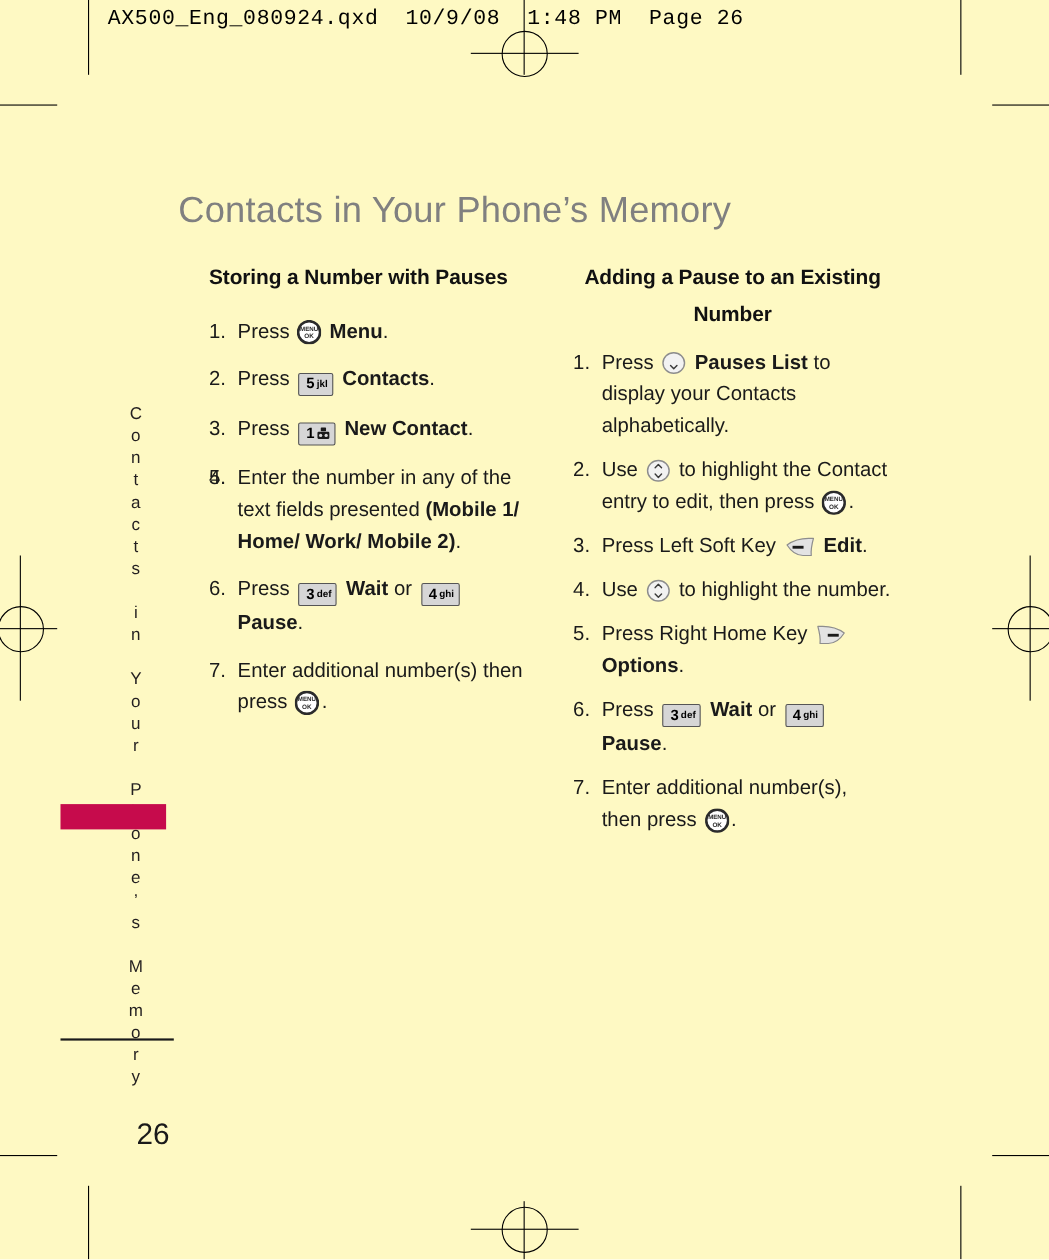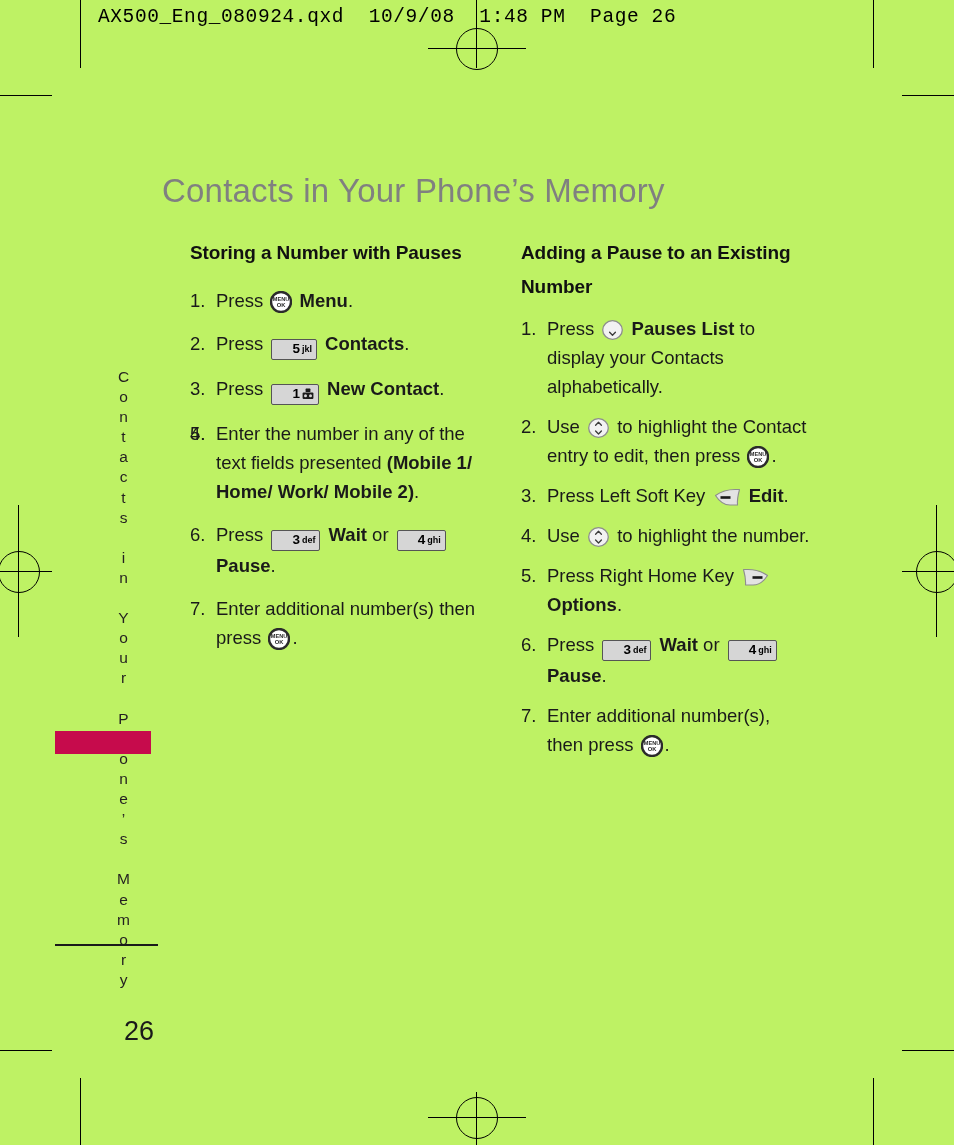--- a/index.html
+++ b/index.html
@@ -9,21 +9,21 @@
   }
   body {
     font-family: "Liberation Sans", sans-serif;
     color: #1a1a1a;
   }
   #page {
     position: relative;
     width: 954px;
     height: 1145px;
     overflow: hidden;
-    background: #bef264;
+    background: #fef9c3;
   }
 
   
   .cropmark { position: absolute; background: #000; }
   .reg {
     position: absolute;
     width: 42px; height: 42px;
     border: 1.3px solid #000;
     border-radius: 50%;
     box-sizing: border-box;
@@ -83,21 +83,21 @@
   .col-right { left: 521px; }
 
   .col h2 {
     margin: 0 0 16px 0;
     font-size: 19px;
     font-weight: bold;
     line-height: 34px;
     color: #111;
     letter-spacing: -0.1px;
   }
-  .col-right h2 { margin-bottom: 10px; }
+  .col-right h2 { margin-bottom: 10px; text-align: center; }
 
   ol.steps {
     margin: 0;
     padding: 0;
     list-style: none;
     font-size: 18.5px;
     line-height: 29px;
     color: #1a1a1a;
   }
   ol.steps > li {
@@ -114,21 +114,21 @@
   }
   .b { font-weight: bold; }
 
   
   .keycap {
     display: inline-block;
     vertical-align: -4px;
     background: #d6d6d6;
     border: 1.2px solid #555;
     border-radius: 2px;
-    padding: 1px 4px 1px 20px;
+    padding: 1px 4px 1px 6px;
     margin: 0 3px;
     line-height: 14px;
     height: 17px;
     box-sizing: content-box;
     white-space: nowrap;
   }
   .keycap .kd {
     font-size: 13.5px;
     font-weight: bold;
     color: #000;

